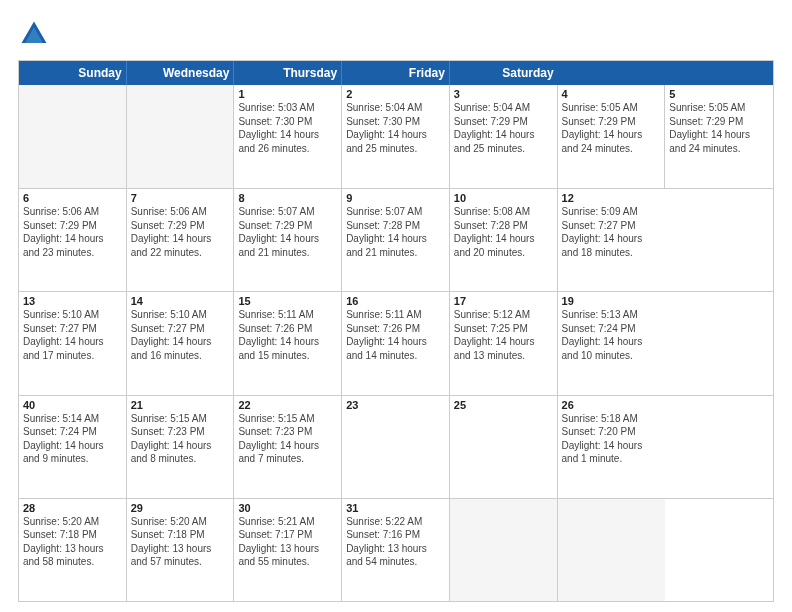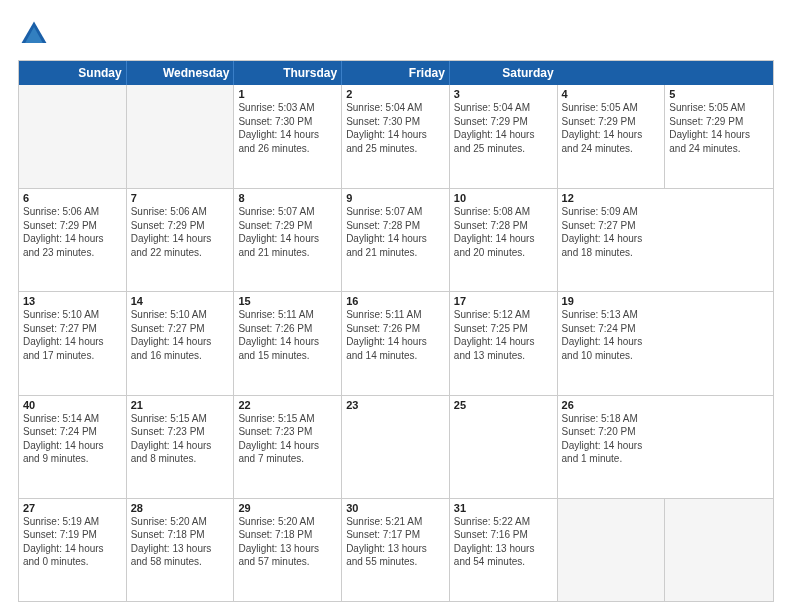--- a/index.html
+++ b/index.html
@@ -291,26 +291,20 @@
           </div>
           <div class="cal-cell">
             <span class="day-num">26</span>
             <div class="cell-info">Sunrise: 5:18 AM
 Sunset: 7:20 PM
 Daylight: 14 hours and 1 minute.</div>
           </div>
         </div>
         <div class="cal-row">
           <div class="cal-cell">
-            <span class="day-num">27</span>
-            <div class="cell-info">Sunrise: 5:19 AM
-Sunset: 7:19 PM
-Daylight: 14 hours and 0 minutes.</div>
-          </div>
-          <div class="cal-cell">
             <span class="day-num">28</span>
             <div class="cell-info">Sunrise: 5:20 AM
 Sunset: 7:18 PM
 Daylight: 13 hours and 58 minutes.</div>
           </div>
           <div class="cal-cell">
             <span class="day-num">29</span>
             <div class="cell-info">Sunrise: 5:20 AM
 Sunset: 7:18 PM
 Daylight: 13 hours and 57 minutes.</div>

